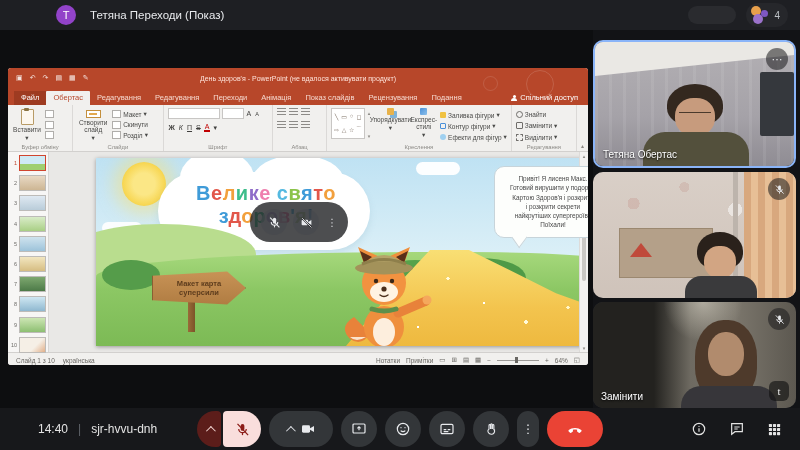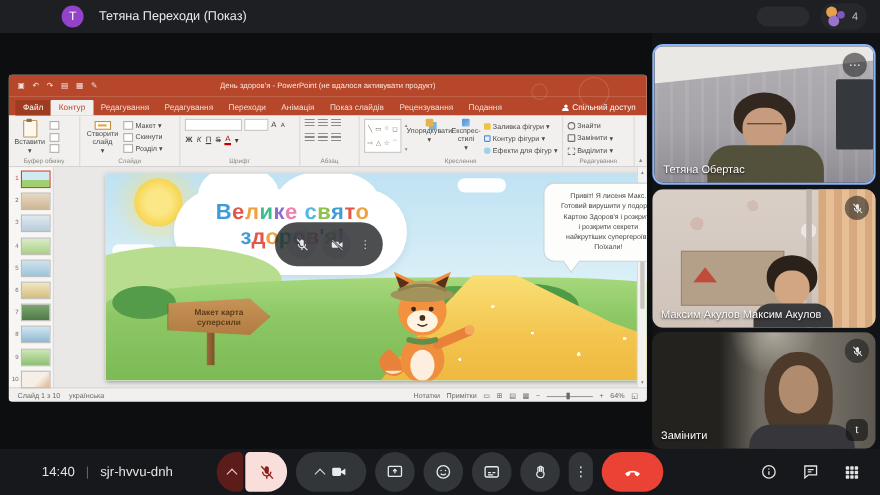--- a/index.html
+++ b/index.html
@@ -218,21 +218,21 @@
         <span>▦</span>
         <span>✎</span>
       </div>
       <div class="ppt-title">День здоров'я - PowerPoint (не вдалося активувати продукт)</div>
       <div class="deco1"></div>
       <div class="deco2"></div>
     </div>
 
     <div class="ppt-tabs">
       <span class="ppt-tab" style="background:#9e3b21;color:#fff;">Файл</span>
-      <span class="ppt-tab active">Контур</span>
+      <span class="ppt-tab active">Обертас</span>
       <span class="ppt-tab">Редагування</span>
       <span class="ppt-tab">Редагування</span>
       <span class="ppt-tab">Переходи</span>
       <span class="ppt-tab">Анімація</span>
       <span class="ppt-tab">Показ слайдів</span>
       <span class="ppt-tab">Рецензування</span>
       <span class="ppt-tab">Подання</span>
       <span class="share-tab">
         <span class="person-ico"></span>
         <span>Спільний доступ</span>
@@ -561,21 +561,20 @@
     <div class="t2-face"></div>
     <div class="t2-body"></div>
     <div class="tile-ico">
       <svg width="11" height="11" viewBox="0 0 24 24" fill="none" stroke="#e8eaed" stroke-width="2">
         <rect x="9" y="3" width="6" height="11" rx="3" fill="#e8eaed" stroke="none"></rect>
         <path d="M6 11a6 6 0 0 0 12 0"></path>
           <path d="M12 17v4"></path>
           <line x1="4" y1="3" x2="21" y2="21"></line>
       </svg>
     </div>
-    <div class="tile-name">Максим Акулов Максим Акулов</div>
   </div>
 
   <div class="tile tile3">
     <div class="t3-bg"></div>
     <div class="t3-glow"></div>
     <div class="t3-hair"></div>
     <div class="t3-face"></div>
     <div class="t3-body"></div>
     <div class="tile-ico">
       <svg width="11" height="11" viewBox="0 0 24 24" fill="none" stroke="#e8eaed" stroke-width="2">

